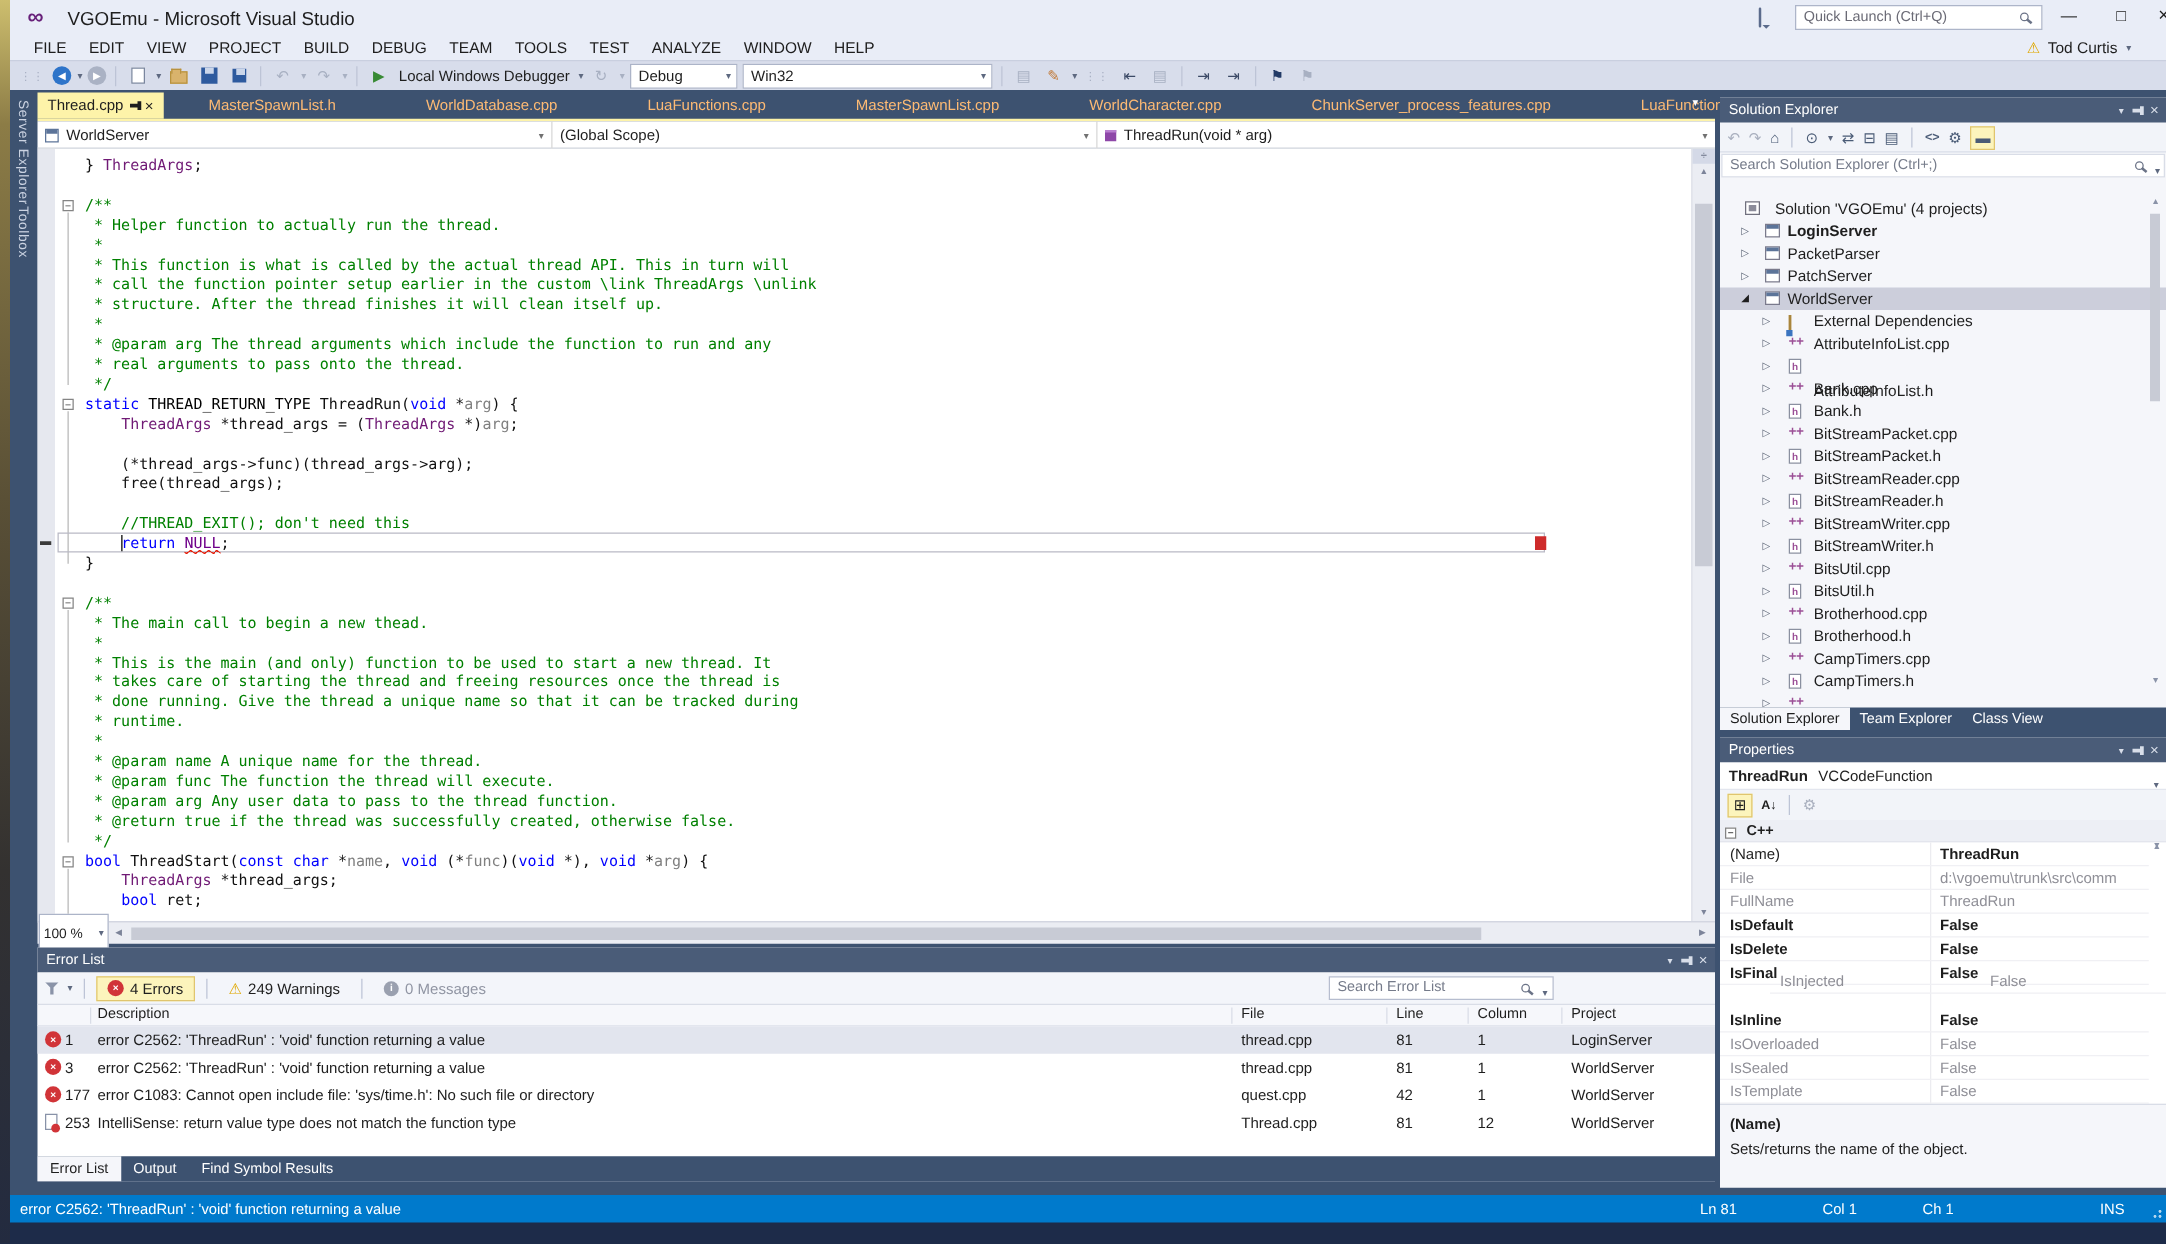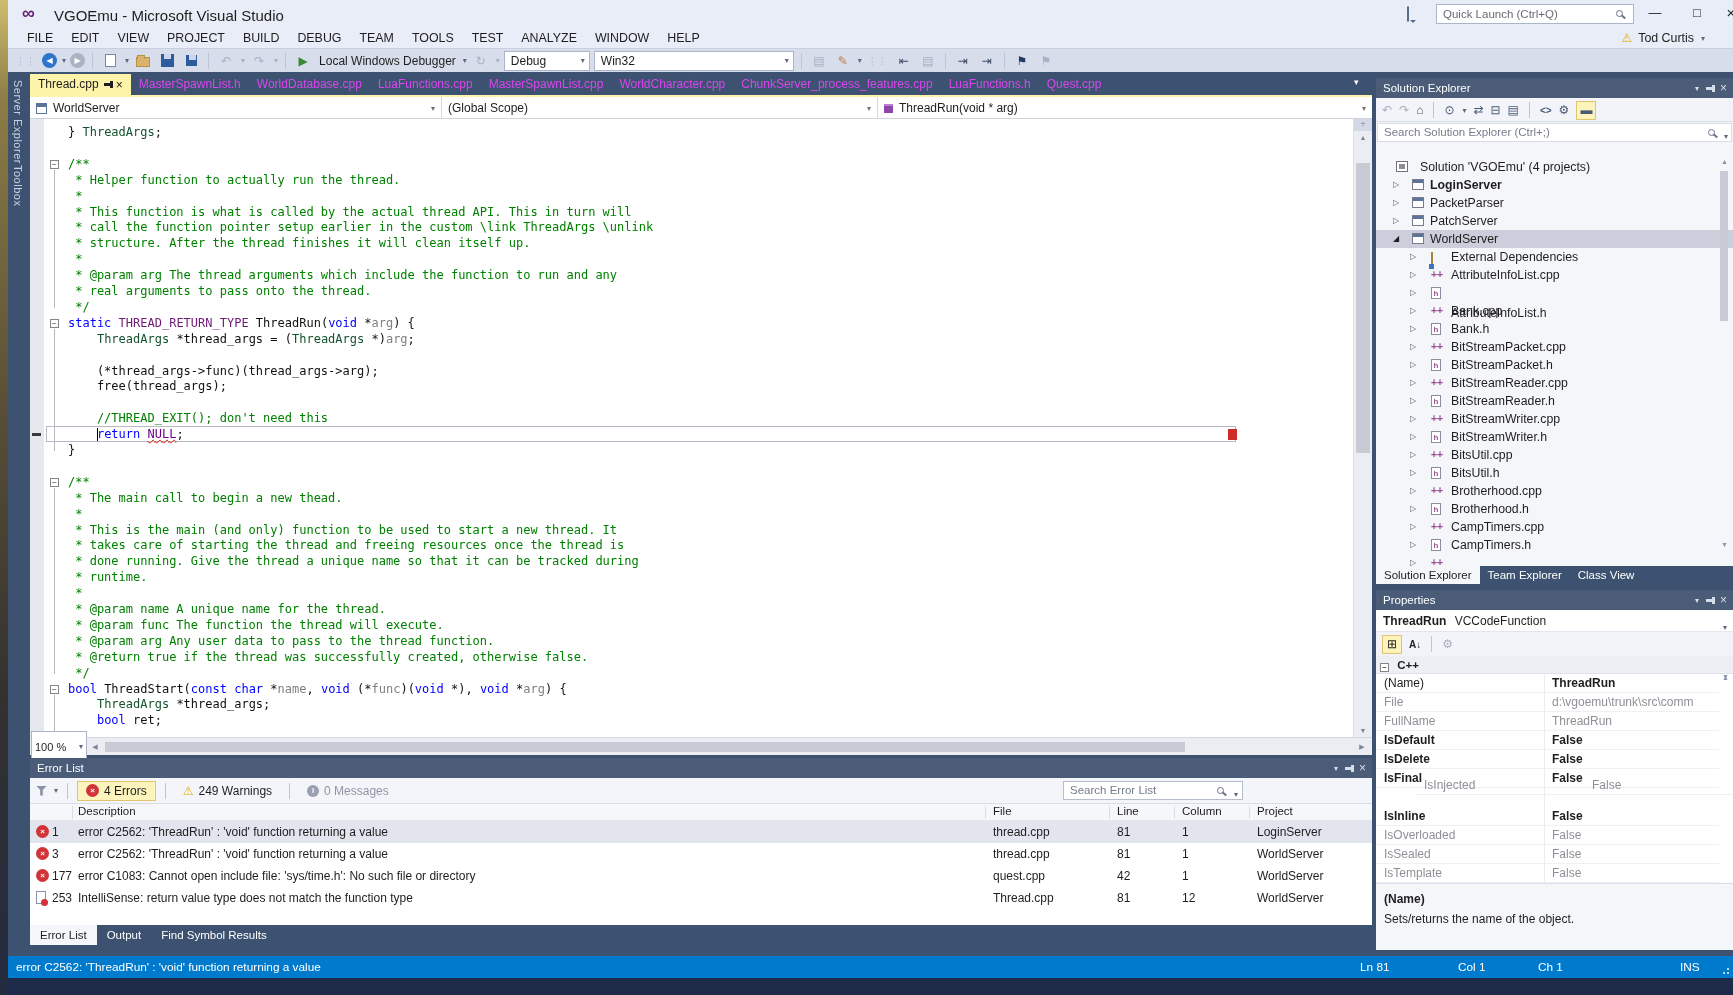--- a/index.html
+++ b/index.html
@@ -43,40 +43,40 @@
   .page{width:11px;height:13px;background:#fff;border:1px solid #7A869E}
   .runlbl{font-size:12px;margin:0 2px 0 2px}
   .combo{height:20px;background:#fff;border:1px solid #ACB4C8;display:flex;align-items:center;
     padding:0 4px 0 6px;font-size:12px;justify-content:space-between}
   .bookmark{color:#223A66;font-size:12px}
   
   .shell{left:8px;top:72px;width:1725px;height:884px;background:#3D5270}
   .side-tab{color:#CBD3E2;font-size:11px;writing-mode:vertical-rl;letter-spacing:.5px}
   
   .tabrow{left:30px;top:74px;width:1342px;height:21px;display:flex}
-  .dtab{padding:0 8px;color:#d946ef;font-size:12px;line-height:21px;white-space:nowrap}
+  .dtab{padding:0 36px;color:#fdba74;font-size:12px;line-height:21px;white-space:nowrap}
   .dtab.active{background:#FDF3A9;color:#1E1E1E;padding:0 8px;display:flex;align-items:center;gap:7px}
   .pinicon{width:3px;height:7px;background:currentColor;position:relative;transform:rotate(90deg);display:inline-block}
   .pinicon:after{content:'';position:absolute;left:-2px;top:-2px;width:7px;height:2.5px;background:currentColor}
   .tabx{font-size:12px;line-height:10px}
   .yellowline{left:30px;top:95px;width:1342px;height:2px;background:#FDF3A9}
   
   .navbar{left:30px;top:97px;width:1342px;height:22px;background:#fff;border-bottom:1px solid #D0D3DB}
   .navcombo{position:absolute;top:0;height:22px;border-right:1px solid #D8D8D8;display:flex;align-items:center;
     padding-left:6px;gap:6px;font-size:12px}
   .navchev{position:absolute;right:6px;top:7px;font-size:8px;color:#717171}
   .prjico{width:11px;height:11px;border:1px solid #5C7499;background:#fff;position:relative}
   .prjico:after{content:'';position:absolute;left:0;top:0;right:0;height:3px;background:#5C7499}
   .methico{width:9px;height:9px;background:#8E47A8;border-top:2px solid #B97FD0}
   
   .editor{left:30px;top:119px;width:1342px;height:618px;background:#fff;overflow:hidden}
   .ed-margin{position:absolute;left:0;top:0;width:14px;height:618px;background:#E6E8EF}
   .code-line{position:absolute;left:38px;height:15.9px;white-space:pre;
     font-family:"DejaVu Sans Mono","Liberation Mono",monospace;font-size:12px;line-height:15.9px}
-  .s-p{color:#111}.s-k{color:#0000FF}.s-t{color:#14532d}.s-m{color:#701a75}.s-c{color:#008000}.s-g{color:#808080}
+  .s-p{color:#111}.s-k{color:#0000FF}.s-t{color:#701a75}.s-m{color:#000000}.s-c{color:#008000}.s-g{color:#808080}
   .s-e{color:#6F008A;text-decoration:underline;text-decoration-style:wavy;text-decoration-color:#E51400;text-decoration-thickness:1px}
   .foldbox{position:absolute;left:20px;width:9px;height:9px;border:1px solid #848484;background:#fff;
     font-size:8px;line-height:7px;text-align:center;color:#555;font-family:"DejaVu Sans Mono",monospace}
   .foldline{position:absolute;left:24px;width:1px;background:#B8B8B8}
   .curline{position:absolute;left:16px;width:1190px;height:16px;border:1px solid #B9B9C5}
   .redmark{position:absolute;background:#CE2B2B}
   .caret{position:absolute;width:1px;height:13px;background:#000}
   .margindash{position:absolute;left:2px;width:9px;height:3px;background:#3A3A3A}
   .vscroll{position:absolute;left:1323px;top:0;width:19px;height:618px;background:#EBEDF3;border-left:1px solid #DDE0E8}
   .scrbtn{width:100%;text-align:center;color:#7C8499;font-size:7px;line-height:13px}

